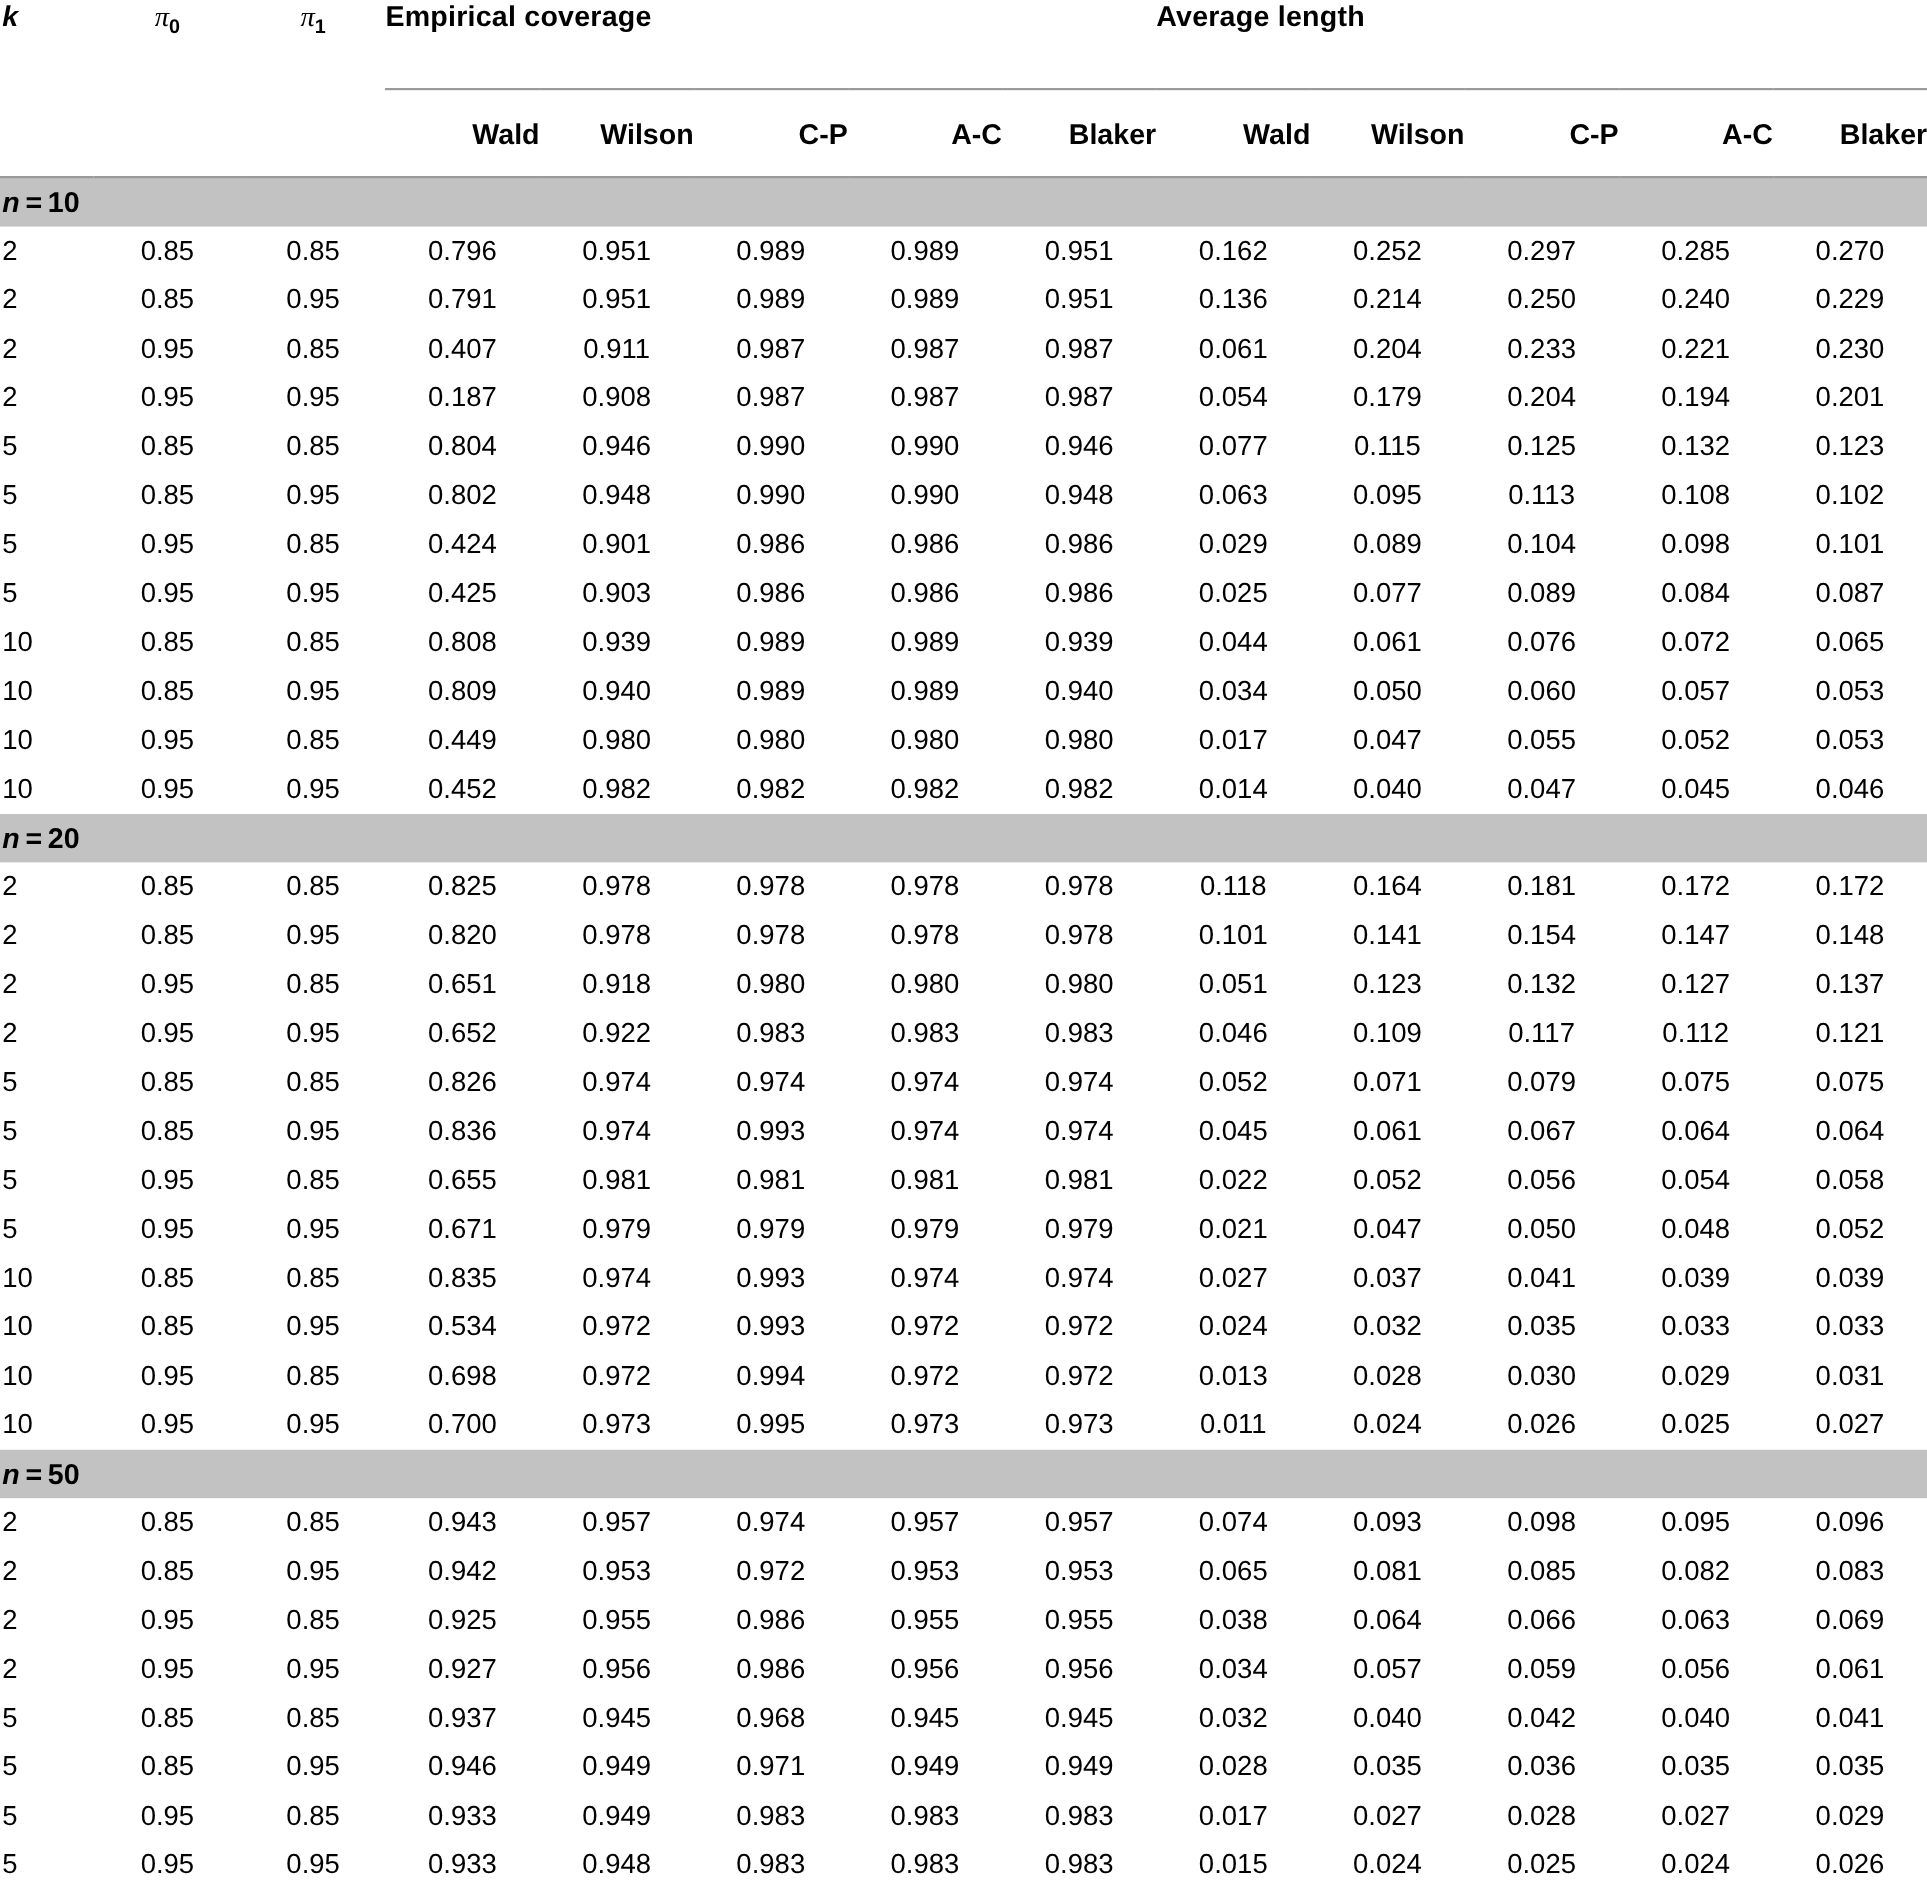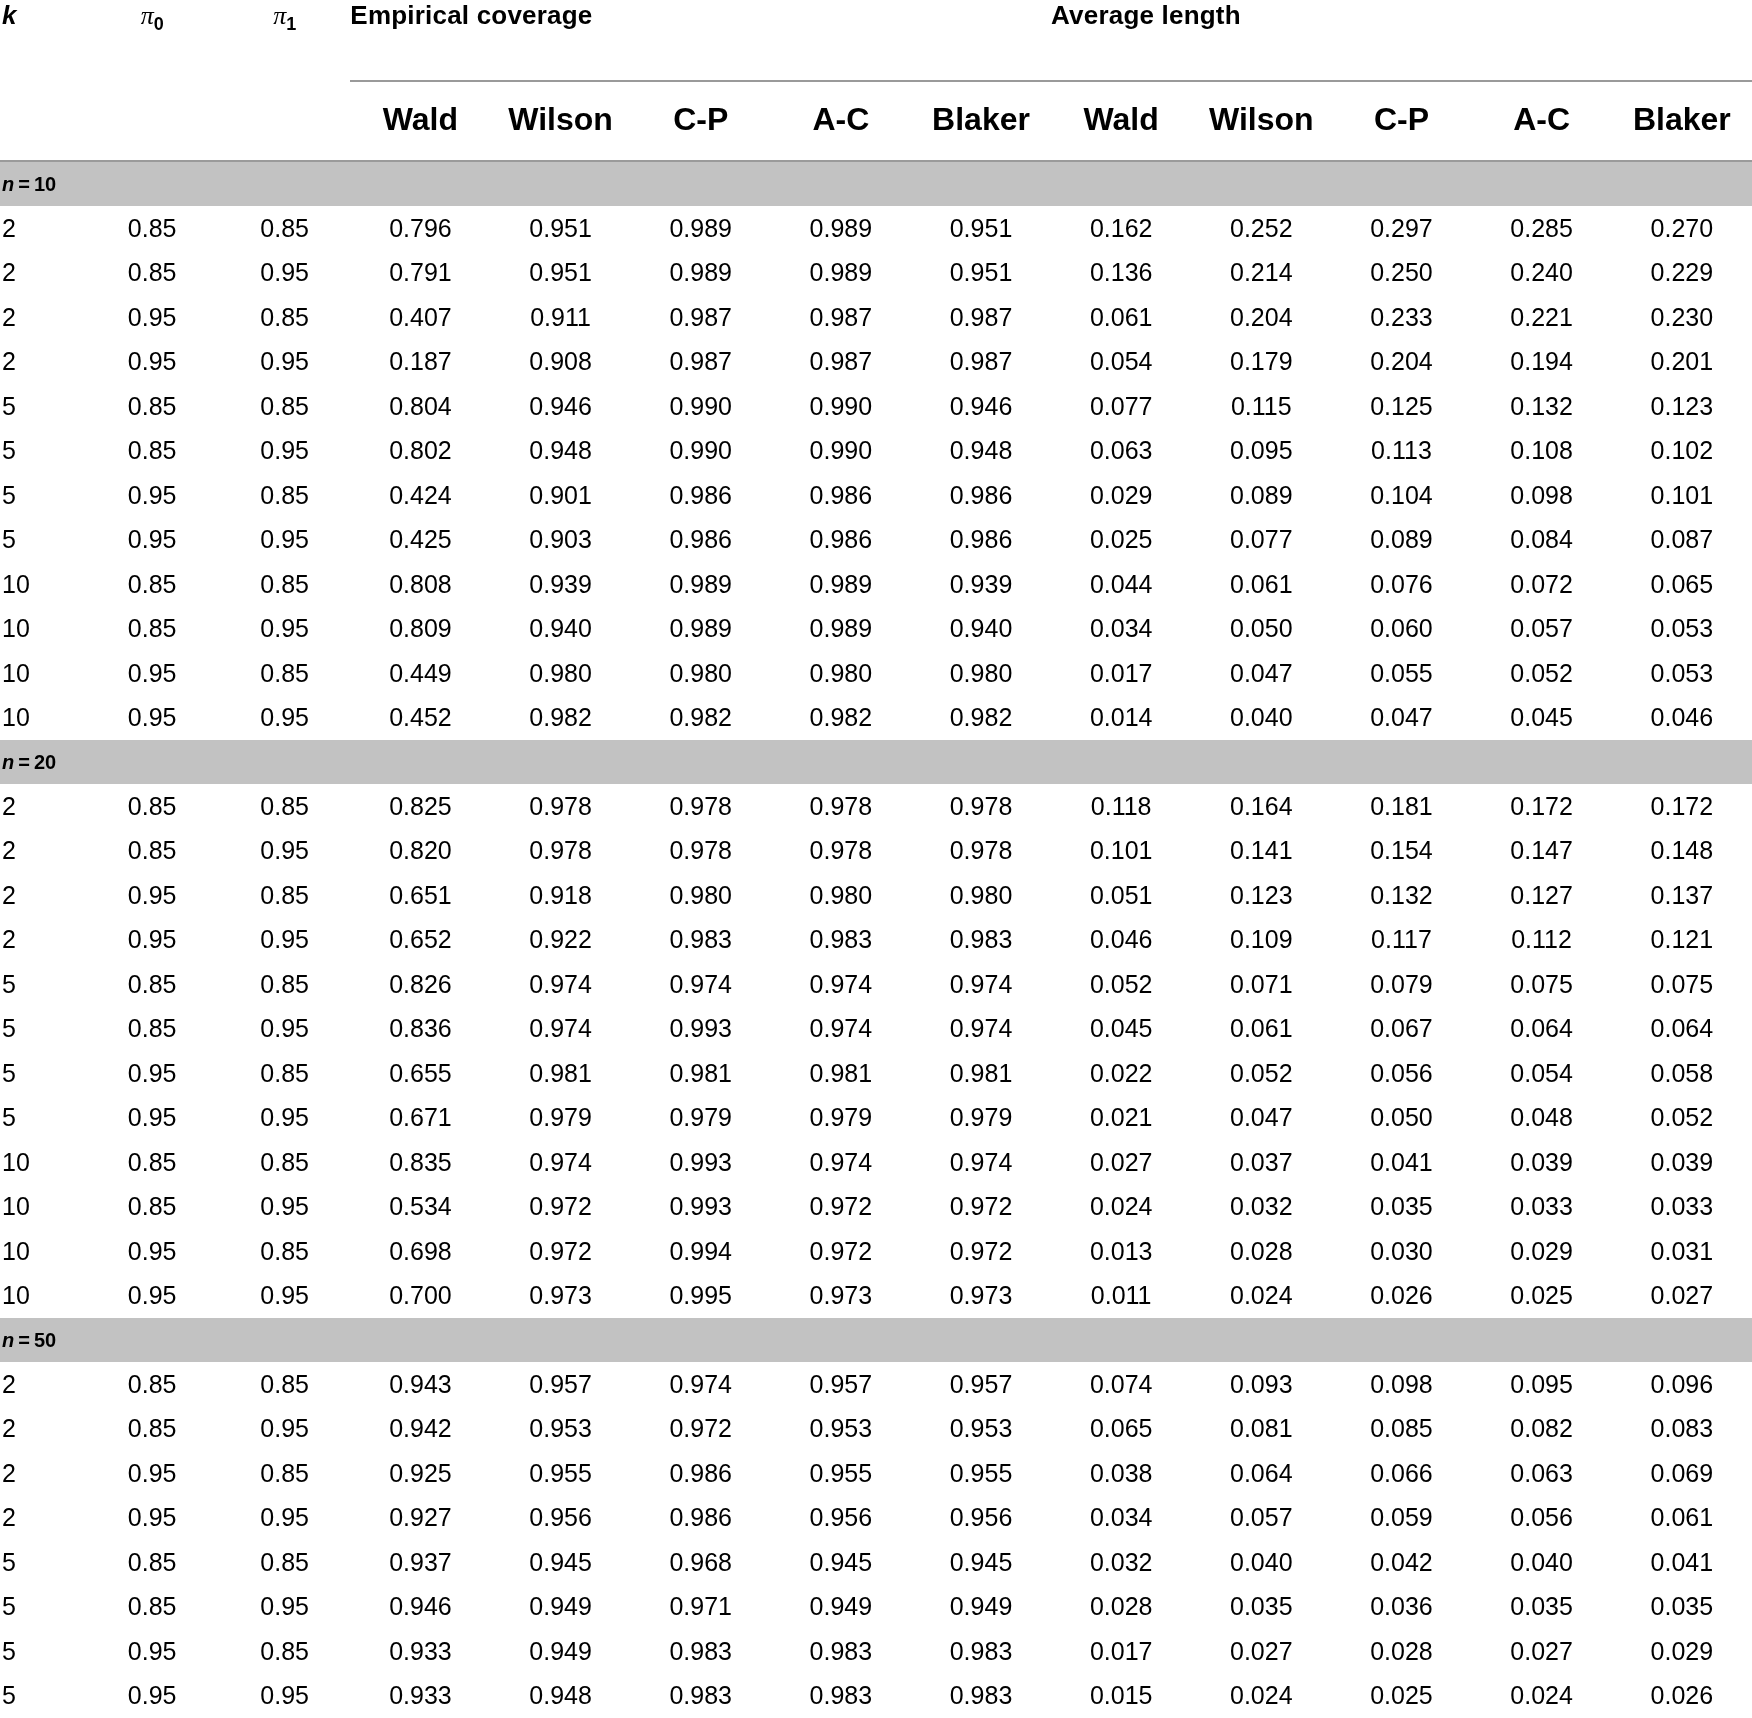--- a/index.html
+++ b/index.html
@@ -84,38 +84,38 @@
   tr.hdr-rule td {
     padding: 0;
     height: 12px;
   }
   tr.hdr-rule td.rule {
     border-bottom: 2px solid #9a9a9a;
   }
 
   tr.hdr-sub th {
     height: 56px;
-    font-size: 32px;
+    font-size: 26px;
     padding-bottom: 8px;
-    text-align: center;
+    text-align: right;
     vertical-align: bottom;
   }
 
   tr.hdr-bottom-rule td {
     padding: 0;
     height: 14px;
     border-bottom: 2px solid #9a9a9a;
   }
 
   
   tr.section-row td {
     background: #c2c2c2;
     height: 44px;
     padding: 0 0 0 2px;
-    font-size: 20px;
+    font-size: 26px;
     font-weight: bold;
     text-align: left;
   }
   tr.section-row td span.sec-n {
     font-style: italic;
   }
 
   
   tbody td {
     height: 44.5px;

